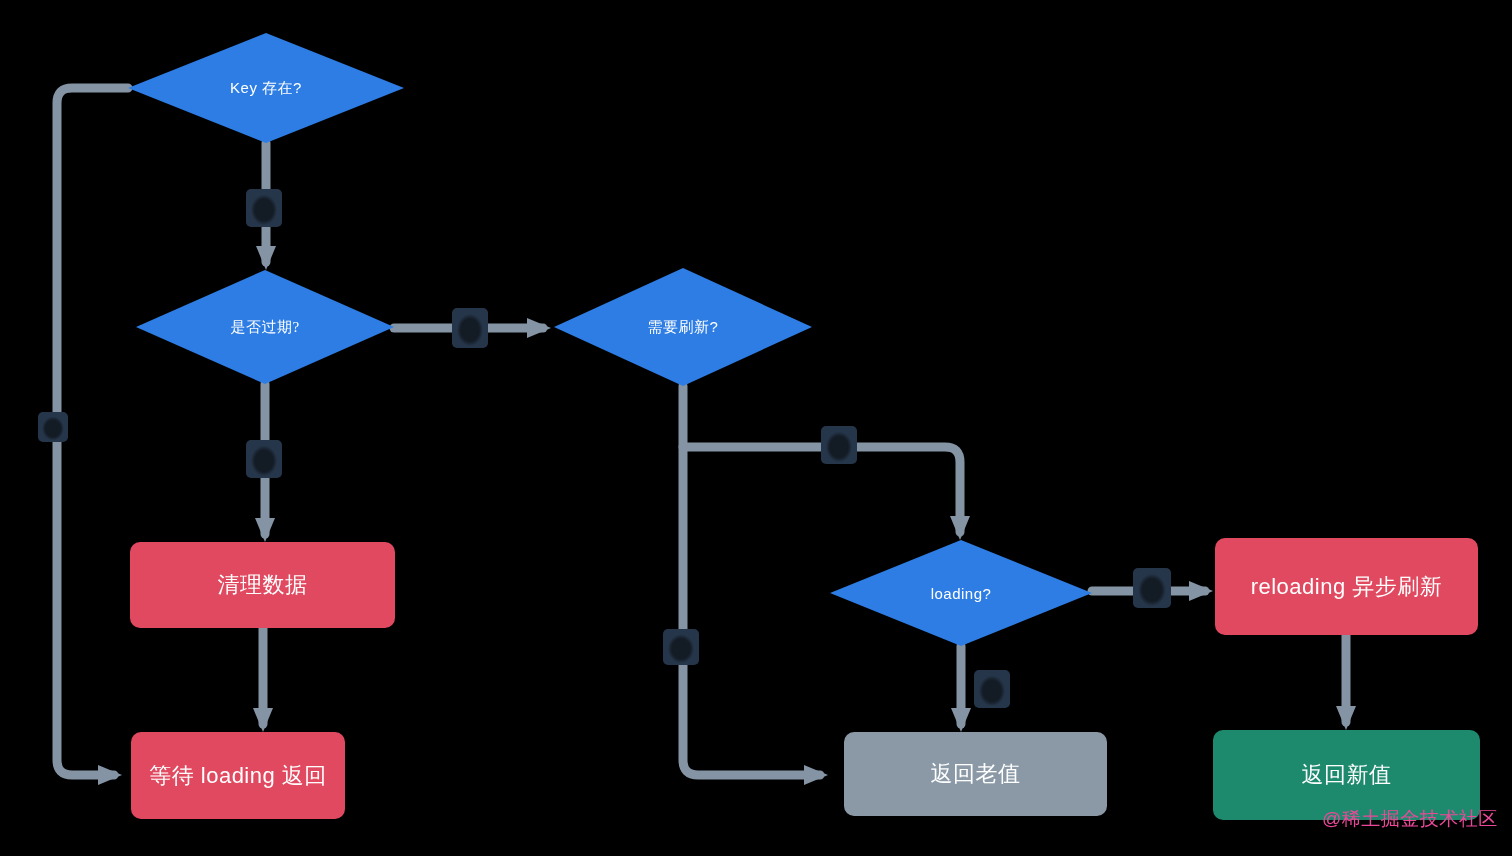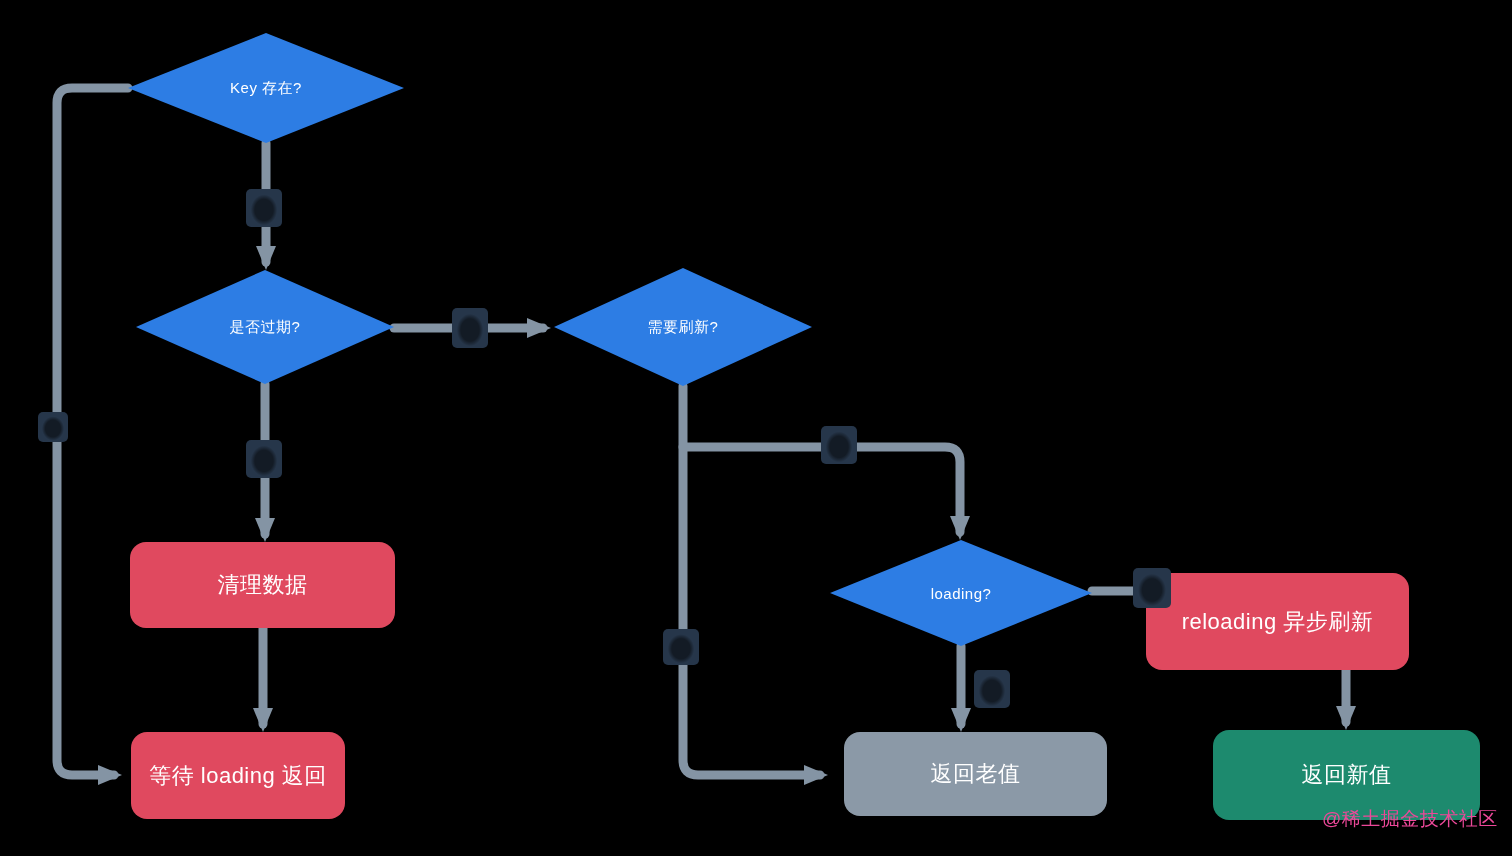--- a/index.html
+++ b/index.html
@@ -6,33 +6,33 @@
   #canvas{
     position:relative;width:1512px;height:856px;background:#000000;
     overflow:hidden;font-family:"Liberation Sans","DejaVu Sans",sans-serif;
   }
   #edges{position:absolute;left:0;top:0;z-index:1;}
   .node{
     position:absolute;z-index:2;display:flex;align-items:center;justify-content:center;
     color:#ffffff;font-weight:500;text-align:center;letter-spacing:.5px;
   }
   .diamond{background:#2d7de4;clip-path:polygon(50% 0,100% 50%,50% 100%,0 50%);font-size:15px;}
-  .rect{border-radius:16px;font-size:22px;}
+  .rect{border-radius:10px;font-size:22px;}
   .action{background:#e0495f;}
   .neutral{background:#8b99a7;}
   .success{background:#1d8a6e;}
   
   .n-key-exists{left:128px;top:33px;width:276px;height:110px;}
-  .n-expired{left:136px;top:270px;width:258px;height:114px;}
+  .n-expired{left:136px;top:270px;width:258px;height:114px;font-family:Liberation Serif, serif;}
   .n-need-refresh{left:554px;top:268px;width:258px;height:118px;}
   .n-loading{left:830px;top:540px;width:262px;height:106px;}
   .n-clean-data{left:130px;top:542px;width:265px;height:86px;}
   .n-wait-loading{left:131px;top:732px;width:214px;height:87px;}
   .n-return-old{left:844px;top:732px;width:263px;height:84px;}
-  .n-reloading{left:1146px;top:538px;width:263px;height:97px;margin-top:35px;}
+  .n-reloading{left:1215px;top:538px;width:263px;height:97px;}
   .n-return-new{left:1213px;top:730px;width:267px;height:90px;text-align:center;}
   
   .chip{
     position:absolute;z-index:3;width:36px;height:38px;border-radius:5px;
     background:radial-gradient(ellipse at 50% 55%, rgba(0,0,0,.5) 0 36%, rgba(0,0,0,0) 52%),#26364a;
   }
   .chip-a{left:246px;top:189px;}
   .chip-b{left:38px;top:412px;width:30px;height:30px;}
   .chip-c{left:452px;top:308px;height:40px;}
   .chip-d{left:246px;top:440px;}

